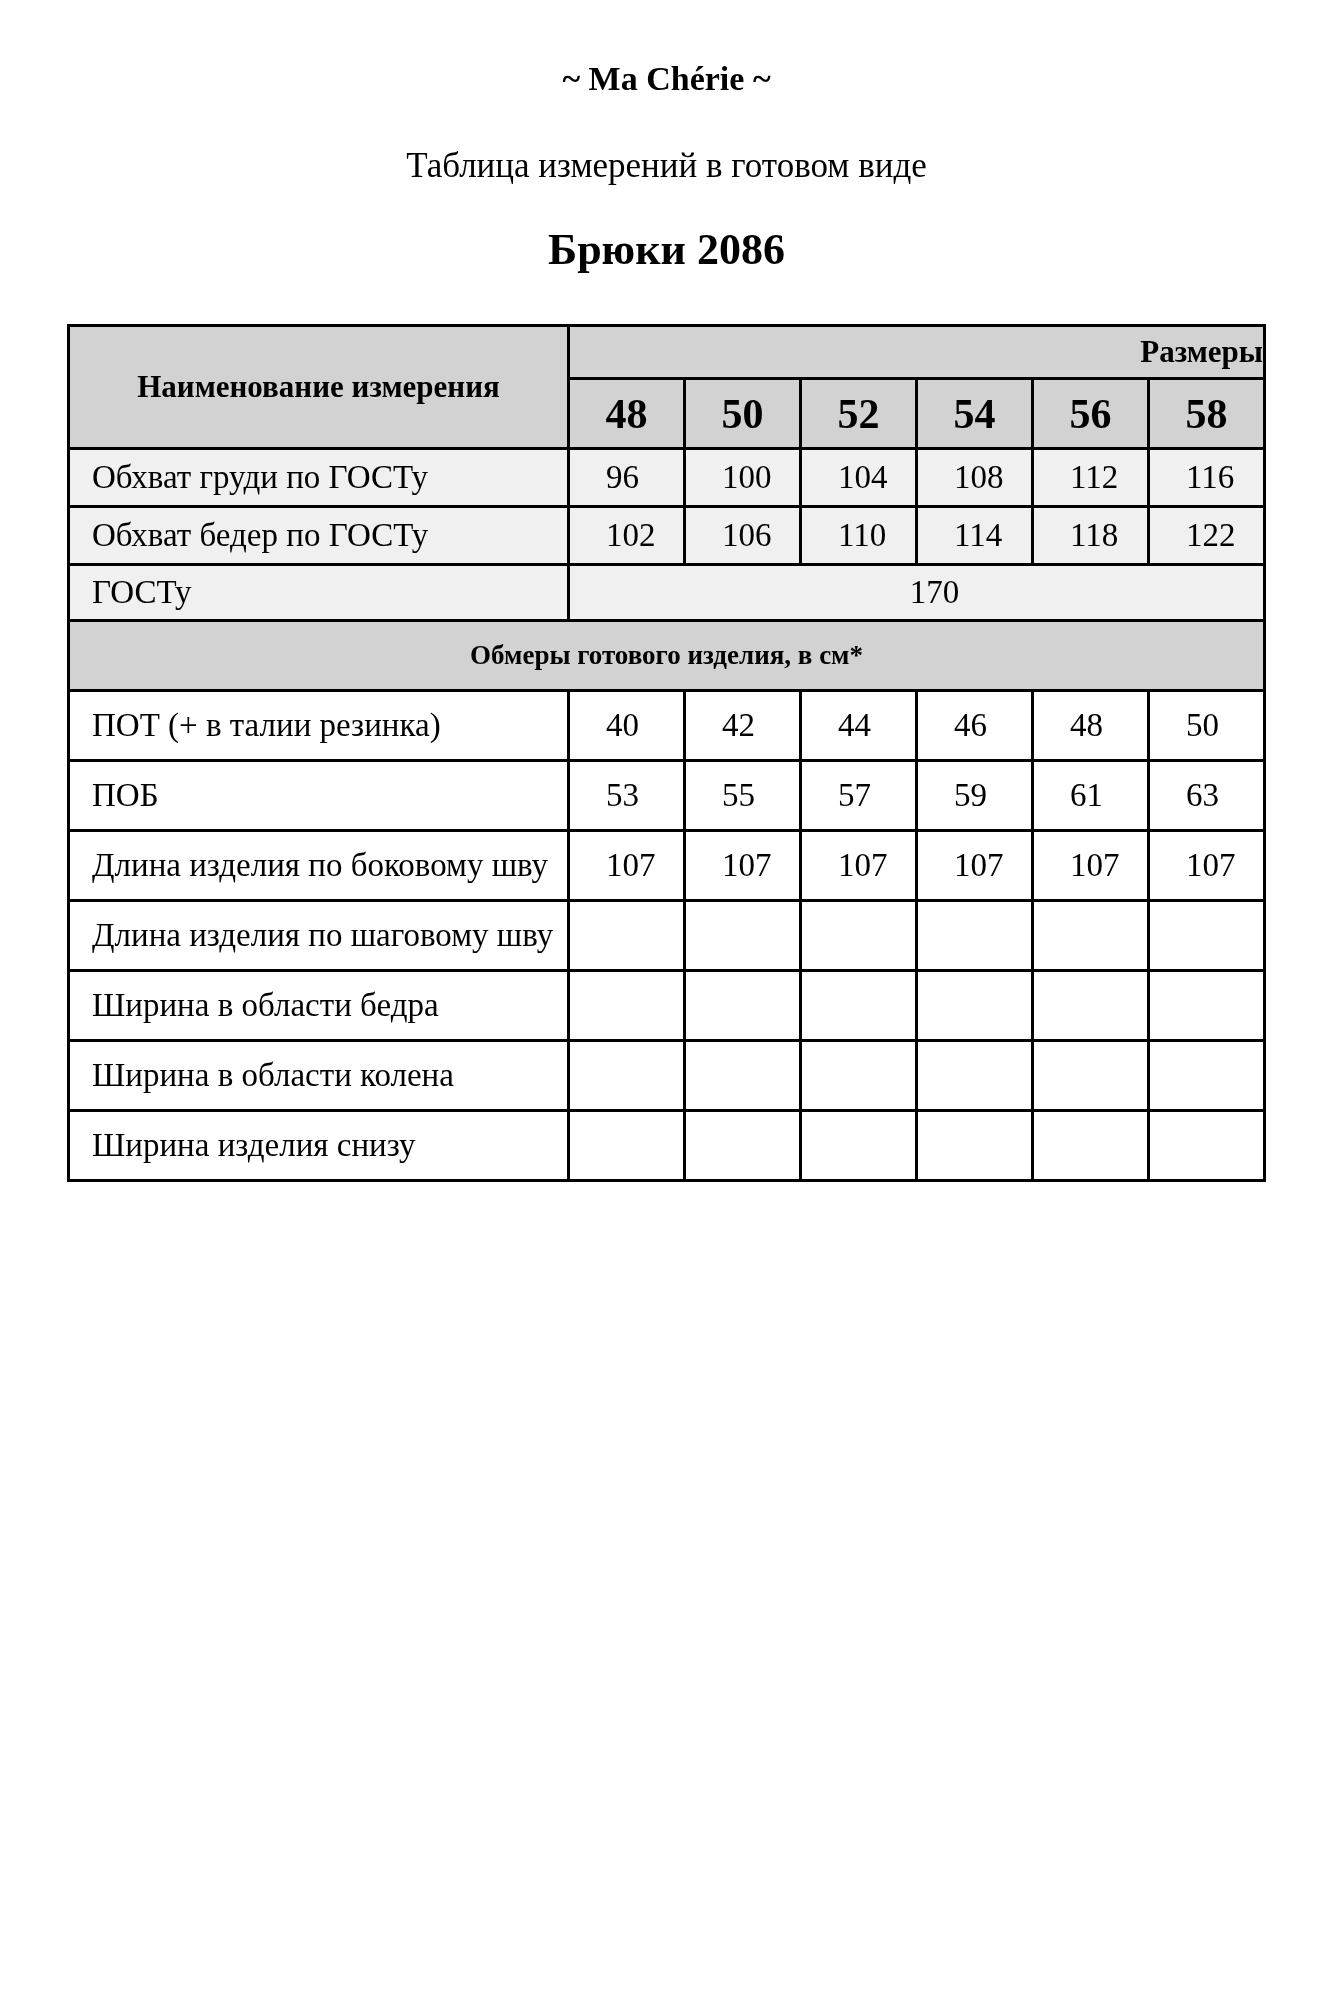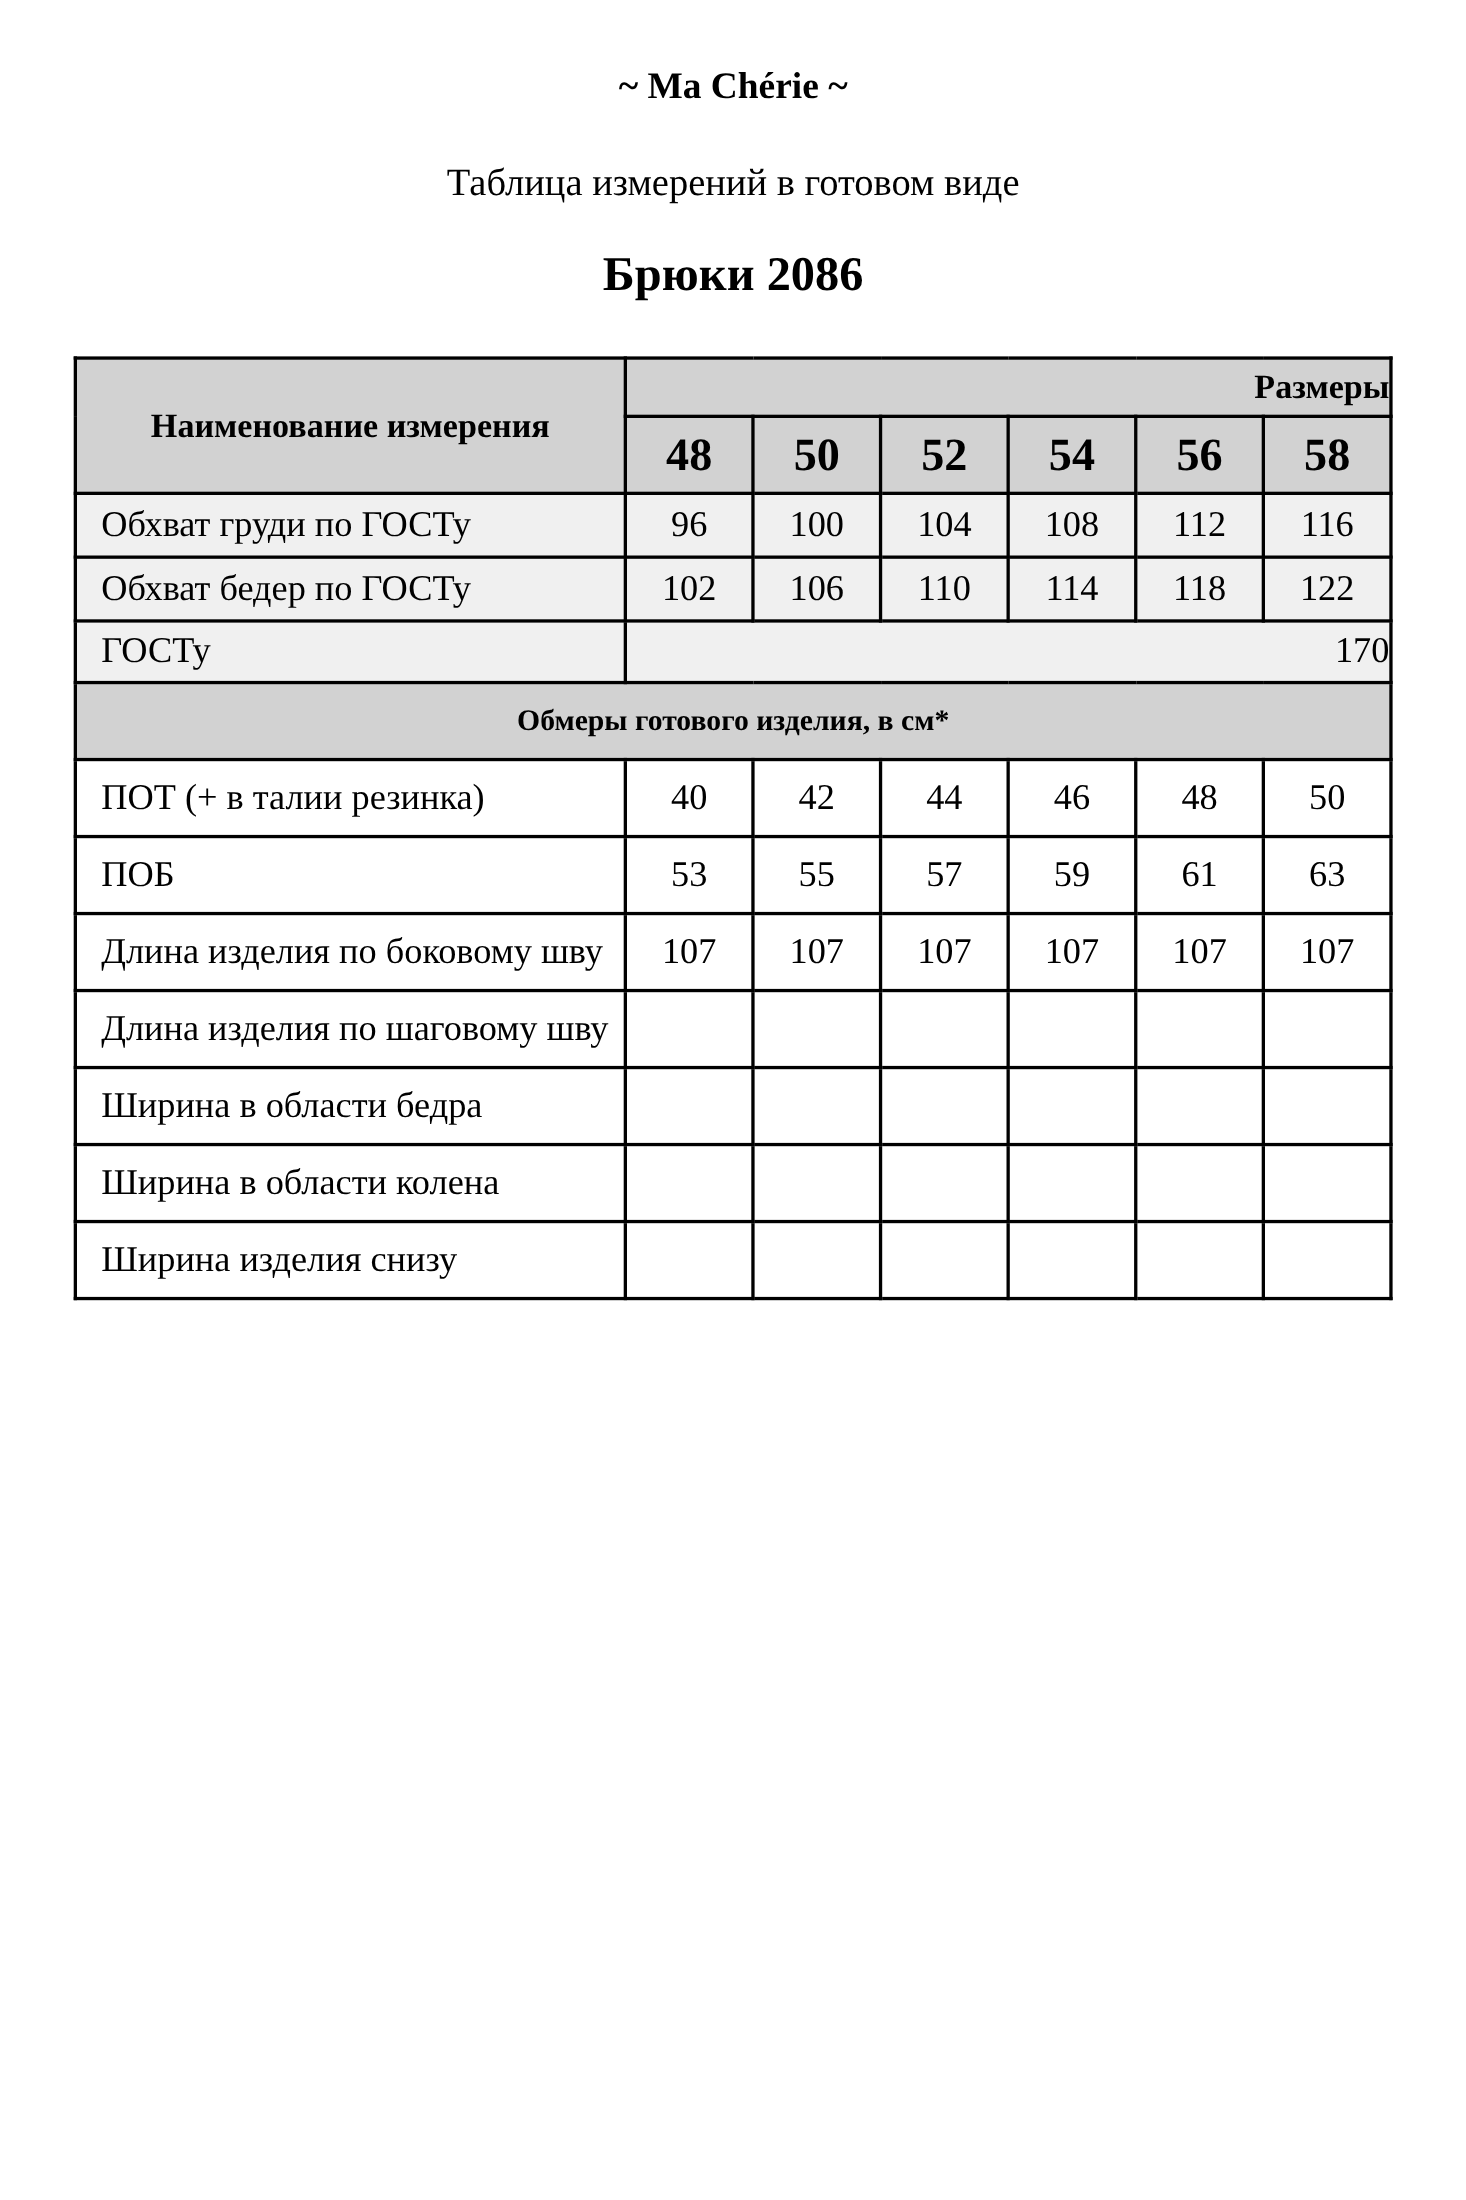--- a/index.html
+++ b/index.html
@@ -16,25 +16,25 @@
   .product-title { margin-top: 40px;  text-align: center; font-size: 44px; font-weight: bold; line-height: 1.1; }
 
   table.meas { border-collapse: collapse; table-layout: fixed; width: 1196px; margin: 50px 0 0 67px; }
   .meas th, .meas td { border: 3px solid #000; padding: 0; vertical-align: middle; }
 
   .name-hdr   { background: var(--hdr-gray); font-weight: bold; font-size: 31px; text-align: center; }
   .size-group { background: var(--hdr-gray); font-weight: bold; font-size: 31px; text-align: right; height: 50px; }
   .size-cell  { background: var(--hdr-gray); font-weight: bold; font-size: 42px; text-align: center; height: 67px; }
 
   td.label { text-align: left; padding-left: 22px; font-size: 33px; }
-  td.val   { text-align: center; font-size: 33px; }
+  td.val   { font-size: 33px; padding-left: 36px; }
 
   tr.gray > td       { background: var(--row-light); height: 55px; }
   tr.height-row > td { background: var(--row-light); height: 53px; }
-  td.height-val      { text-align: right; }
+  td.height-val      { text-align: center; }
 
   tr.section-row > td { background: var(--hdr-gray); font-weight: bold; font-size: 27px; text-align: center; height: 67px; margin-top: 32px; }
   tr.white > td       { background: #ffffff; height: 67px; }
 
   .footnote { margin: 76px 0 0 74px; font-size: 35px; }
 </style>
 </head>
 <body style="--hdr-gray: #d2d2d2; --row-light: #f0f0f0;">
 
 <div class="page">

